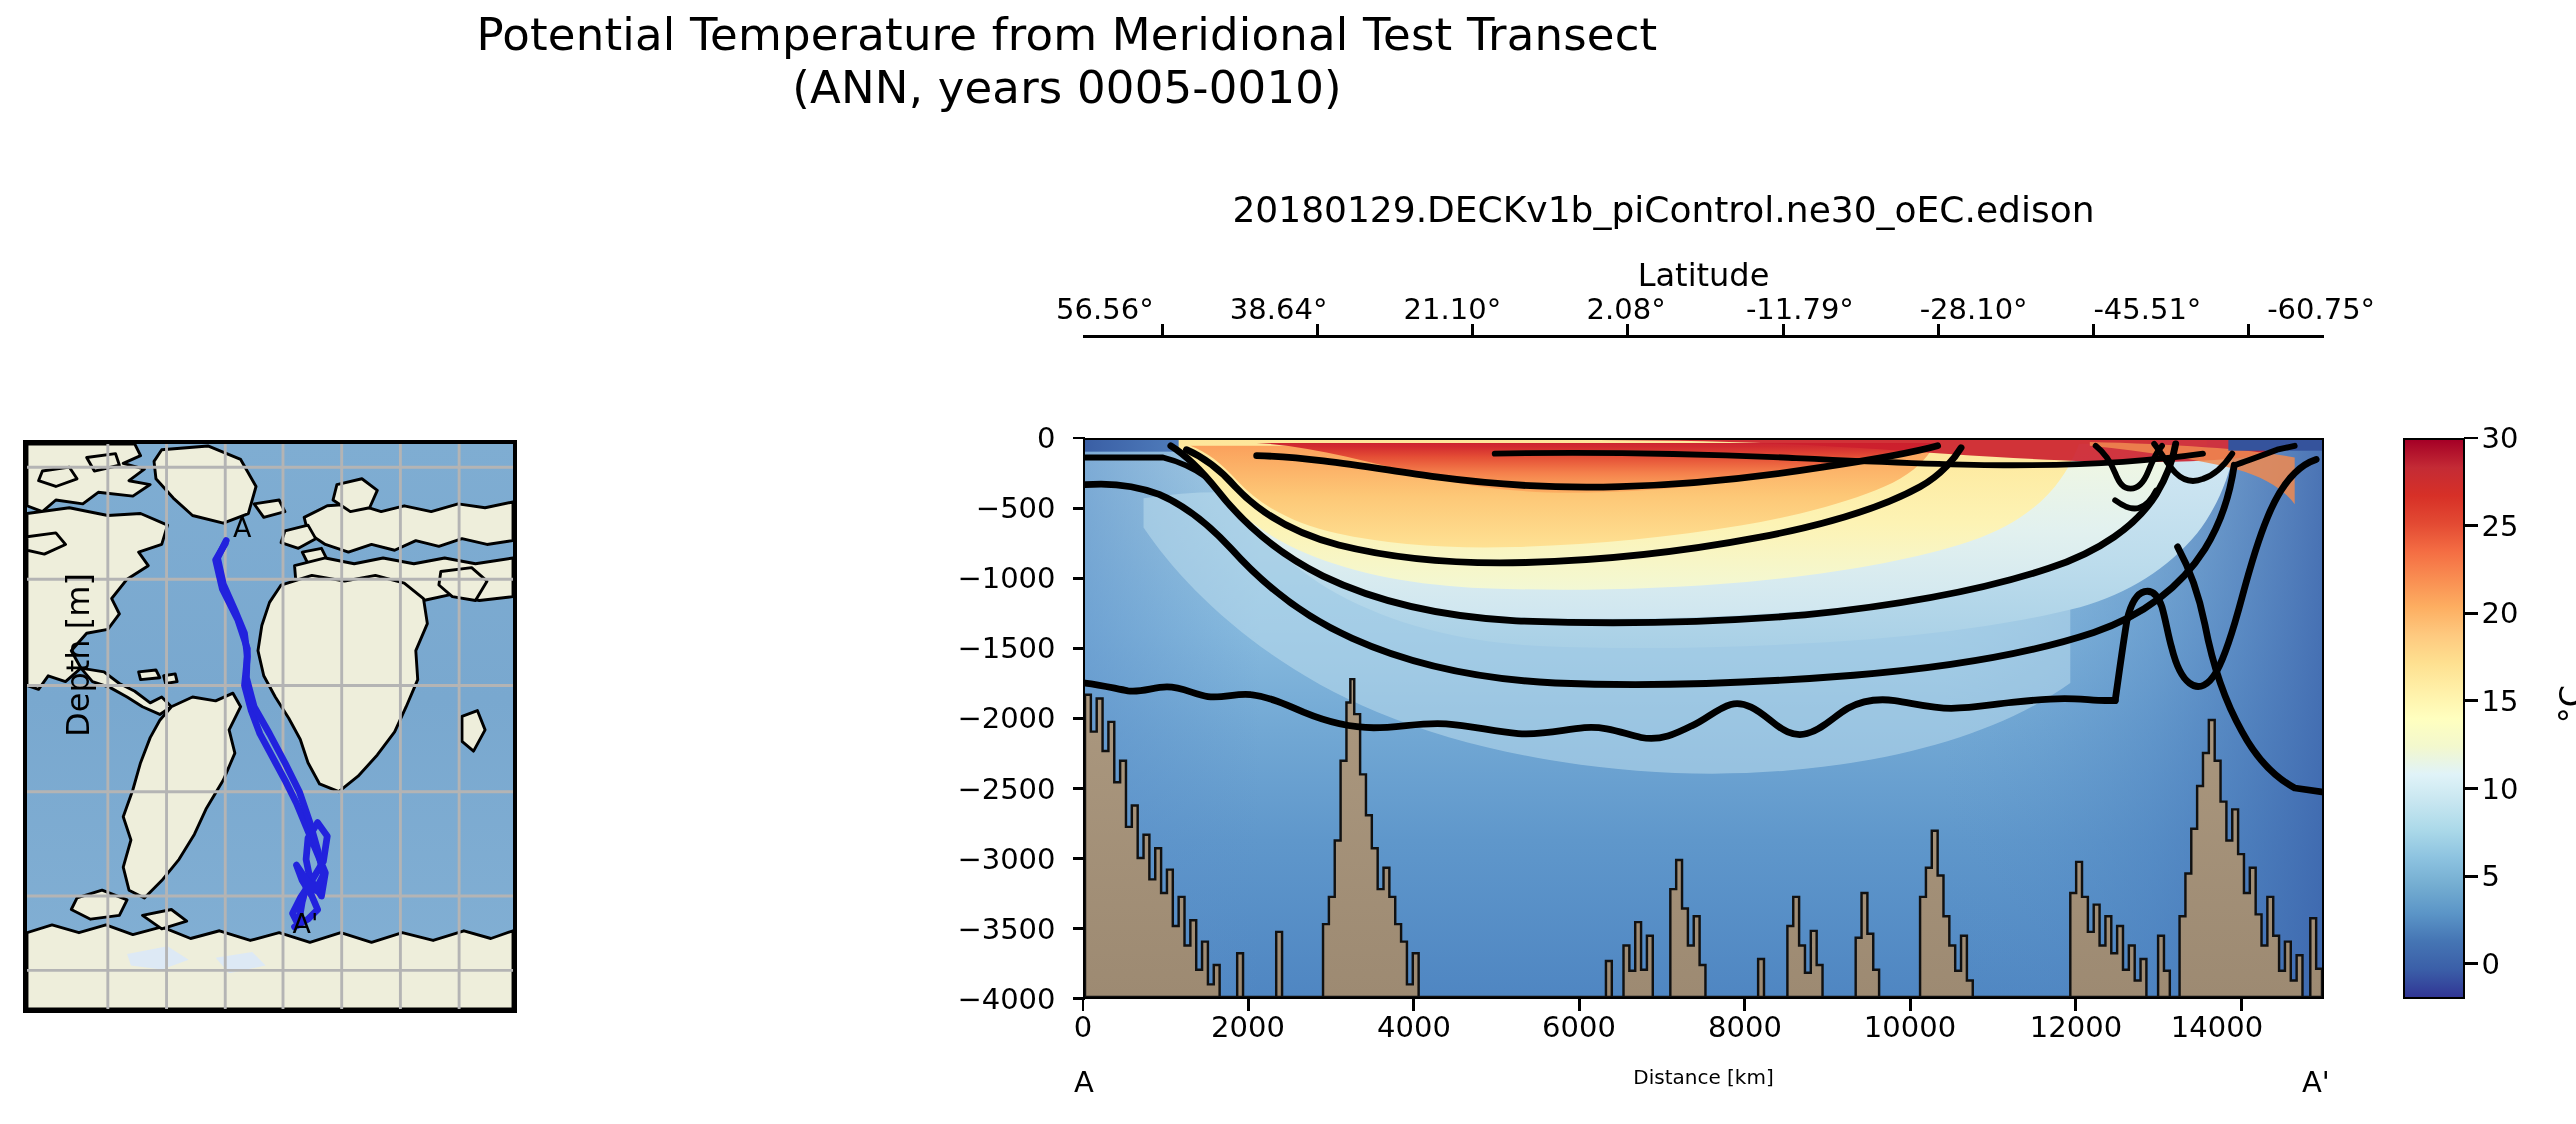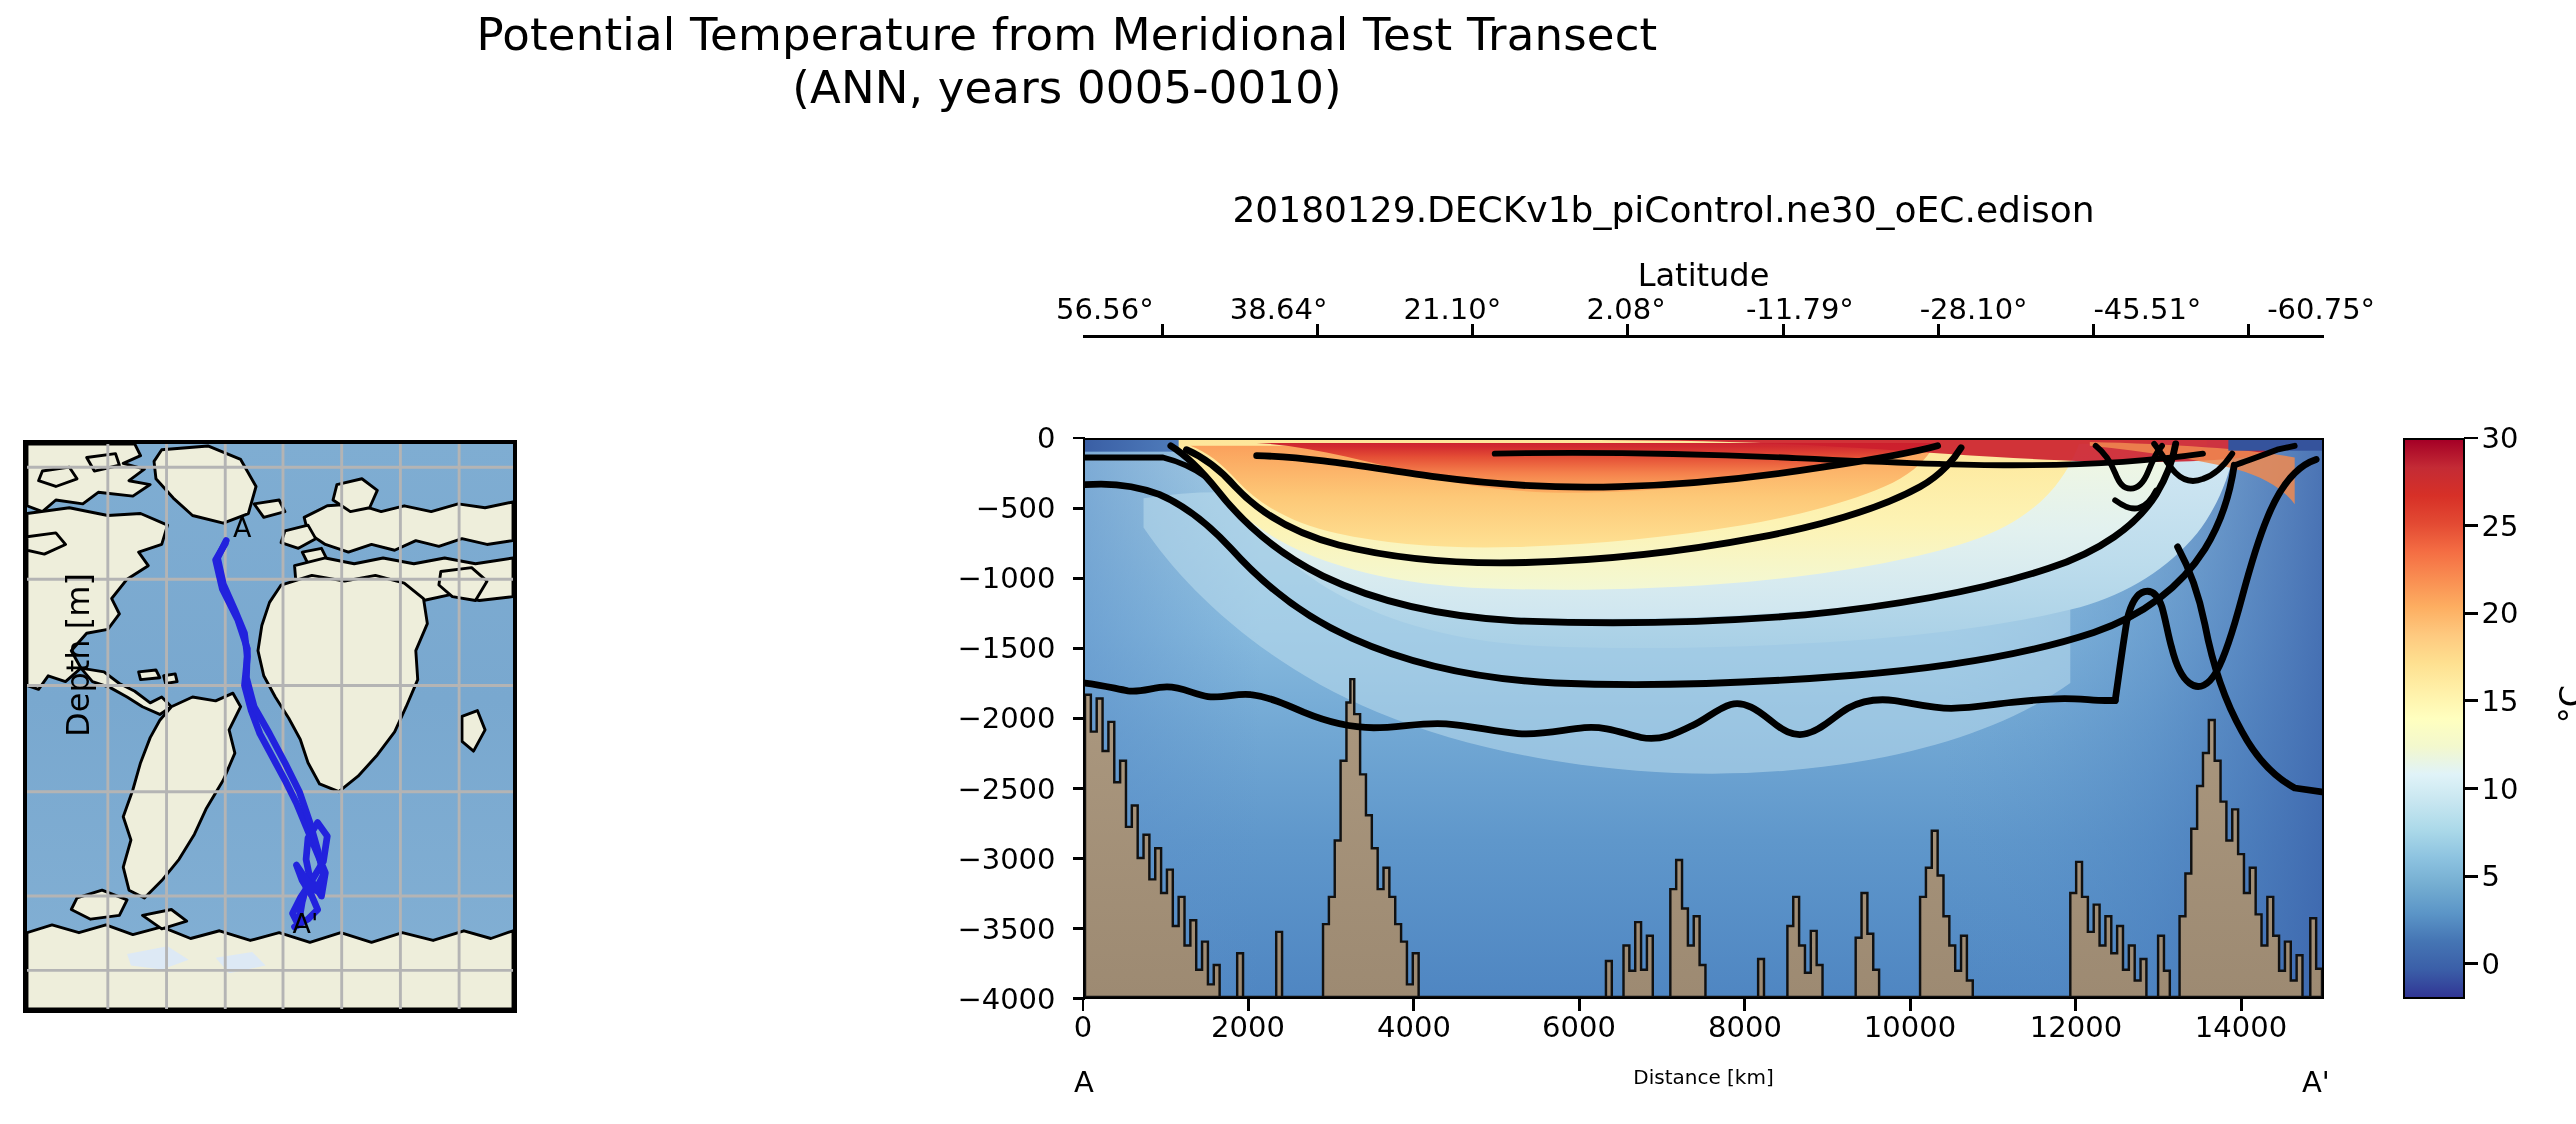--- a/index.html
+++ b/index.html
@@ -431,21 +431,21 @@
       <i style="left: 1157px;"></i>
     </div>
   <div id="xticks">
       <div style="left: 0px;">0</div>
       <div style="left: 165px;">2000</div>
       <div style="left: 331px;">4000</div>
       <div style="left: 496px;">6000</div>
       <div style="left: 662px;">8000</div>
       <div style="left: 827px;">10000</div>
       <div style="left: 993px;">12000</div>
-      <div style="left: 1158px;">14000</div>
+      <div style="left: 1134px;">14000</div>
     </div>
   <div id="xlabel">Distance [km]</div>
   <div id="endA">A</div>
   <div id="endAp">A'</div>
 
   <div id="cbar">
     <div id="cbar-grad" style="background: linear-gradient(rgb(165, 0, 38), rgb(196, 43, 53), rgb(215, 48, 39), rgb(227, 74, 51), rgb(244, 109, 67), rgb(249, 142, 82), rgb(253, 174, 97), rgb(254, 201, 127), rgb(254, 224, 144), rgb(255, 240, 168), rgb(255, 255, 191), rgb(243, 248, 205), rgb(224, 243, 248), rgb(199, 230, 240), rgb(171, 217, 233), rgb(141, 195, 224), rgb(116, 173, 209), rgb(91, 149, 199), rgb(69, 117, 180), rgb(59, 95, 168), rgb(49, 54, 149));"></div>
   </div>
   <div id="cbar-ticks">
       <div style="top: 526px;">0</div>

